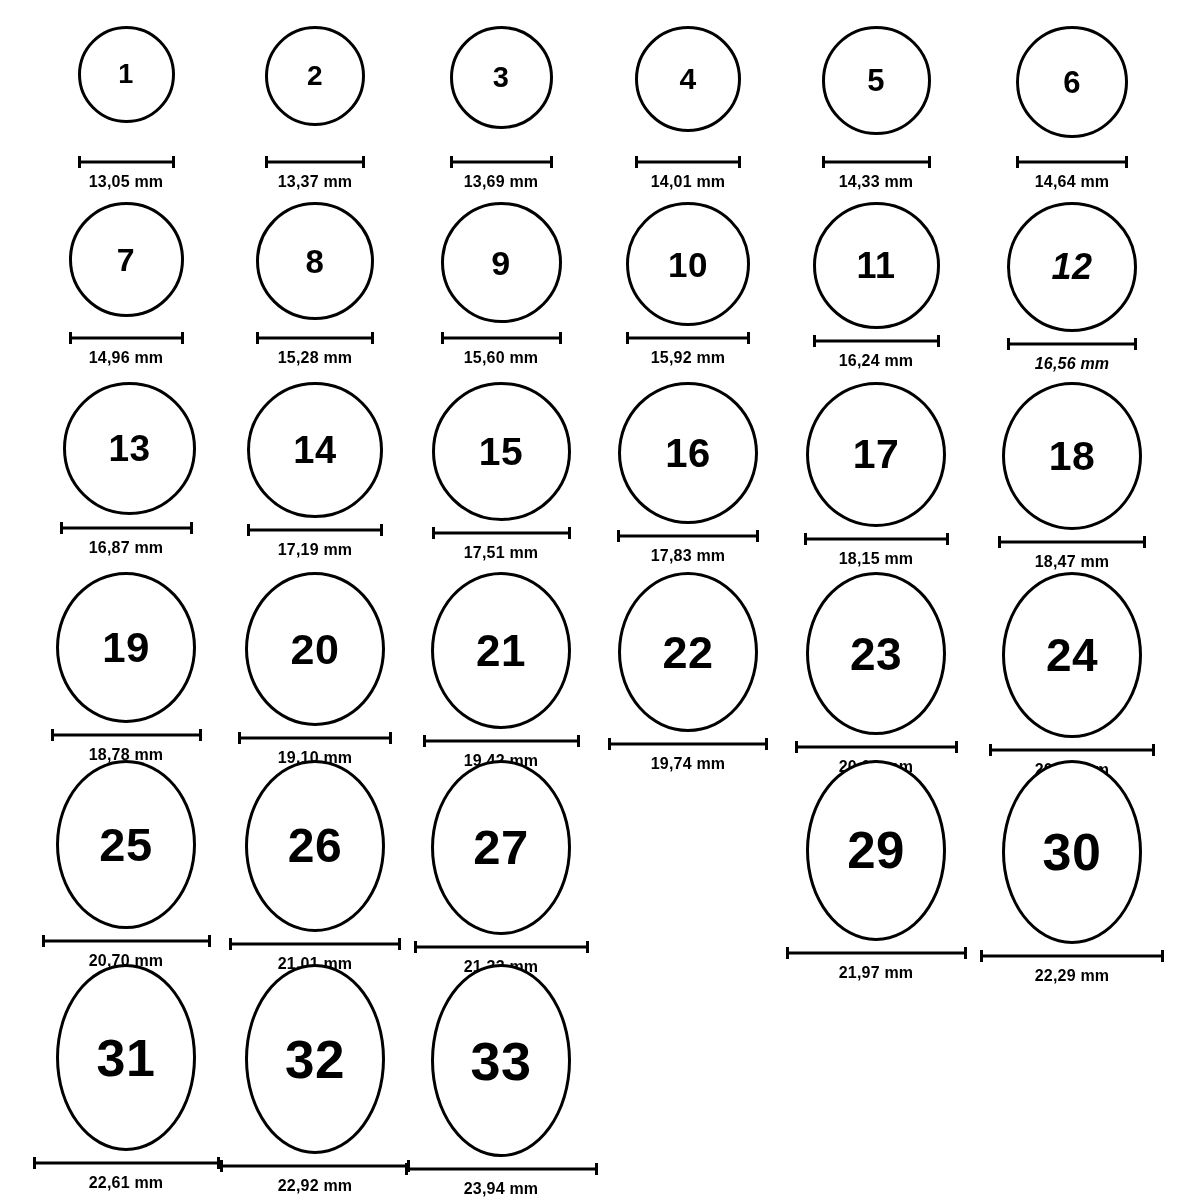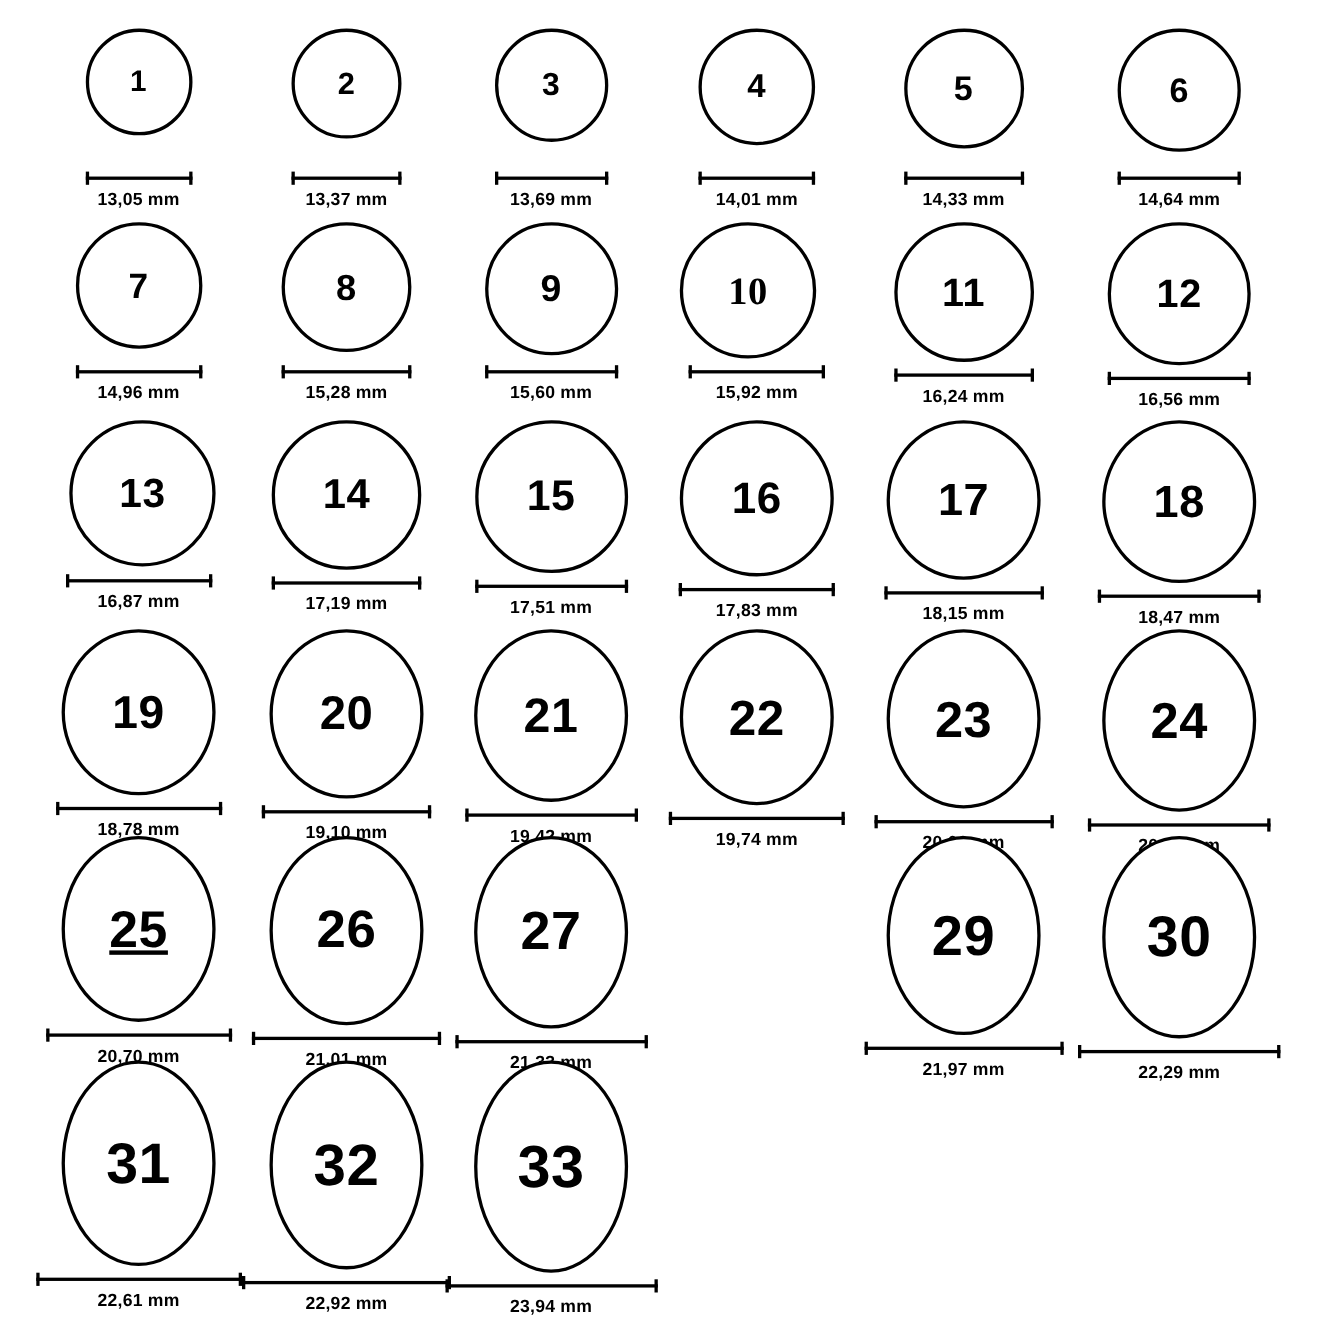--- a/index.html
+++ b/index.html
@@ -199,21 +199,21 @@
       </div>
       <div style="height: 7px;"></div>
       <div class="measure" style="width: 121px;">
         <div class="measure-line"></div>
         <div class="measure-cap left"></div>
         <div class="measure-cap right"></div>
       </div>
       <div class="mm-label">15,60 mm</div>
     </div>
     <div class="size-cell" style="left: 618px; top: 200px; width: 140px;">
-      <div style="height: 128px; display: flex; align-items: center; width: 140px; font-family: Liberation Serif, serif;">
+      <div style="height: 128px; display: flex; align-items: center; justify-content: center; width: 140px;">
         <div class="ring-circle" style="width: 124px; height: 124px;">
           <span class="ring-number" style="font-size: 35px;">10</span>
         </div>
       </div>
       <div style="height: 4px;"></div>
       <div class="measure" style="width: 124px;">
         <div class="measure-line"></div>
         <div class="measure-cap left"></div>
         <div class="measure-cap right"></div>
       </div>
@@ -226,21 +226,21 @@
         </div>
       </div>
       <div style="height: 4px;"></div>
       <div class="measure" style="width: 127px;">
         <div class="measure-line"></div>
         <div class="measure-cap left"></div>
         <div class="measure-cap right"></div>
       </div>
       <div class="mm-label">16,24 mm</div>
     </div>
-    <div class="size-cell" style="left: 1002px; top: 200px; width: 140px;">
+    <div class="size-cell" style="left: 1002px; top: 200px; width: 140px; font-style: italic;">
       <div style="height: 134px; display: flex; align-items: center; justify-content: center; width: 140px;">
         <div class="ring-circle" style="width: 130px; height: 130px;">
           <span class="ring-number" style="font-size: 36px;">12</span>
         </div>
       </div>
       <div style="height: 4px;"></div>
       <div class="measure" style="width: 130px;">
         <div class="measure-line"></div>
         <div class="measure-cap left"></div>
         <div class="measure-cap right"></div>
@@ -411,21 +411,21 @@
       <div class="measure" style="width: 166px;">
         <div class="measure-line"></div>
         <div class="measure-cap left"></div>
         <div class="measure-cap right"></div>
       </div>
       <div class="mm-label">20,38 mm</div>
     </div>
     <div class="size-cell" style="left: 56px; top: 758px; width: 140px;">
       <div style="height: 173px; display: flex; align-items: center; justify-content: center; width: 140px;">
         <div class="ring-circle" style="width: 169px; height: 169px;">
-          <span class="ring-number" style="font-size: 47px; text-decoration: underline;">25</span>
+          <span class="ring-number" style="font-size: 47px;">25</span>
         </div>
       </div>
       <div style="height: 4px;"></div>
       <div class="measure" style="width: 169px;">
         <div class="measure-line"></div>
         <div class="measure-cap left"></div>
         <div class="measure-cap right"></div>
       </div>
       <div class="mm-label">20,70 mm</div>
     </div>

